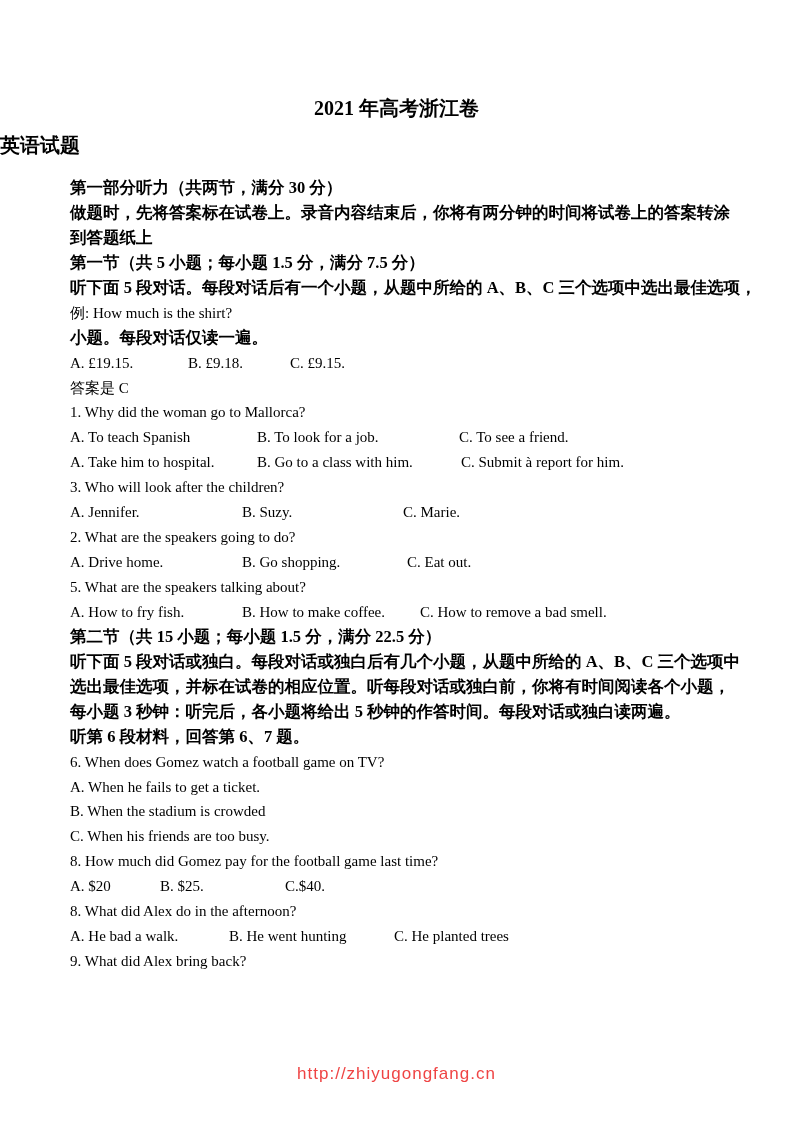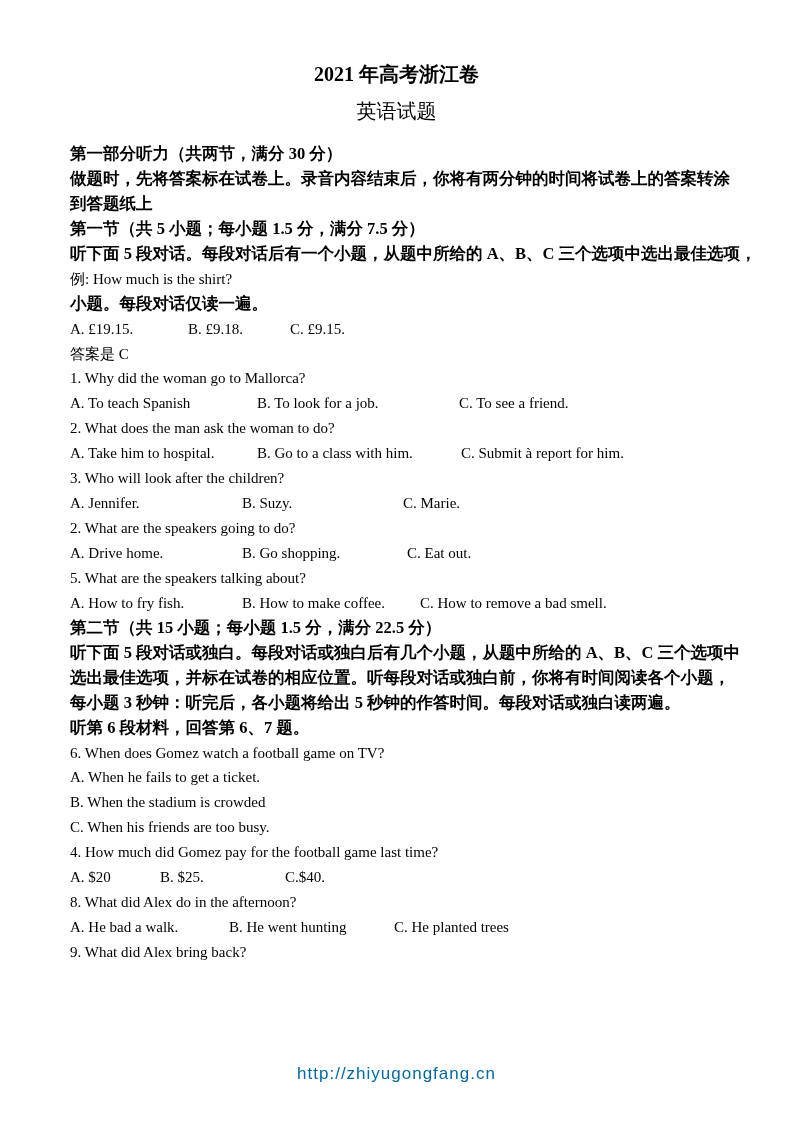--- a/index.html
+++ b/index.html
@@ -1,31 +1,31 @@
 <!DOCTYPE html>
 <html><head>
 <meta charset="utf-8">
 <style>
   html,body{margin:0;padding:0;}
   body{
     width:793px;height:1122px;background:#ffffff;position:relative;
     font-family:"Liberation Serif","DejaVu Serif",serif;color:#000;
     overflow:hidden;
   }
-  .t1{margin:0;padding-top:62px;font-size:20px;line-height:24px;text-align:center;font-weight:bold;}
-  .t2{margin:13px 0 0 0;font-size:20px;line-height:24px;text-align:center;font-weight:normal;}
+  .t1{margin:0;padding-top:96px;font-size:20px;line-height:24px;text-align:center;font-weight:bold;}
+  .t2{margin:13px 0 0 0;font-size:20px;line-height:24px;text-align:left;font-weight:bold;}
   .content{margin:19px 70px 7px 70px;}
   .line{height:24.94px;line-height:24.94px;white-space:nowrap;overflow:visible;}
   .cn{font-weight:bold;font-size:16.5px;}
   .en{font-size:15px;font-weight:normal;}
   .opts span{display:inline-block;vertical-align:top;}
   .watermark{
     position:absolute;left:0;right:0;top:1064px;text-align:center;
     font-family:"Liberation Sans","DejaVu Sans",sans-serif;
-    font-size:17px;line-height:20px;color:#0369a1;letter-spacing:1px;
+    font-size:17px;line-height:20px;color:#ef4444;letter-spacing:1px;
   }
 </style>
 </head>
 <body>
 
 <div class="page">
 
   <h1 class="t1">2021 年高考浙江卷</h1>
   <h2 class="t2">英语试题</h2>
 
@@ -38,21 +38,20 @@
     <div class="line cn">听下面 5 段对话。每段对话后有一个小题，从题中所给的 A、B、C 三个选项中选出最佳选项，</div>
     <div class="line en">例: How much is the shirt?</div>
 
     <div class="line cn">小题。每段对话仅读一遍。</div>
     <div class="line en opts"><span style="width:118px">A. £19.15.</span><span style="width:102px">B. £9.18.</span><span>C. £9.15.</span></div>
     <div class="line en">答案是 C</div>
 
     <div class="line en">1. Why did the woman go to Mallorca?</div>
     <div class="line en opts"><span style="width:187px">A. To teach Spanish</span><span style="width:202px">B. To look for a job.</span><span>C. To see a friend.</span></div>
 
-    <div class="line en">2. What does the man ask the woman to do?</div>
     <div class="line en opts"><span style="width:187px">A. Take him to hospital.</span><span style="width:204px">B. Go to a class with him.</span><span>C. Submit à report for him.</span></div>
 
     <div class="line en">3. Who will look after the children?</div>
     <div class="line en opts"><span style="width:172px">A. Jennifer.</span><span style="width:161px">B. Suzy.</span><span>C. Marie.</span></div>
 
     <div class="line en">2. What are the speakers going to do?</div>
     <div class="line en opts"><span style="width:172px">A. Drive home.</span><span style="width:165px">B. Go shopping.</span><span>C. Eat out.</span></div>
 
     <div class="line en">5. What are the speakers talking about?</div>
     <div class="line en opts"><span style="width:172px">A. How to fry fish.</span><span style="width:178px">B. How to make coffee.</span><span>C. How to remove a bad smell.</span></div>
@@ -61,21 +60,21 @@
     <div class="line cn">听下面 5 段对话或独白。每段对话或独白后有几个小题，从题中所给的 A、B、C 三个选项中</div>
     <div class="line cn">选出最佳选项，并标在试卷的相应位置。听每段对话或独白前，你将有时间阅读各个小题，</div>
     <div class="line cn">每小题 3 秒钟：听完后，各小题将给出 5 秒钟的作答时间。每段对话或独白读两遍。</div>
     <div class="line cn">听第 6 段材料，回答第 6、7 题。</div>
 
     <div class="line en">6. When does Gomez watch a football game on TV?</div>
     <div class="line en">A. When he fails to get a ticket.</div>
     <div class="line en">B. When the stadium is crowded</div>
     <div class="line en">C. When his friends are too busy.</div>
 
-    <div class="line en">4. How much did Gomez pay for the football game last time?</div>
+    <div class="line en">8. How much did Gomez pay for the football game last time?</div>
     <div class="line en opts"><span style="width:90px">A. $20</span><span style="width:125px">B. $25.</span><span>C.$40.</span></div>
 
 
     <div class="line en">8. What did Alex do in the afternoon?</div>
     <div class="line en opts"><span style="width:159px">A. He bad a walk.</span><span style="width:165px">B. He went hunting</span><span>C. He planted trees</span></div>
 
     <div class="line en">9. What did Alex bring back?</div>
 
   </div>
 

